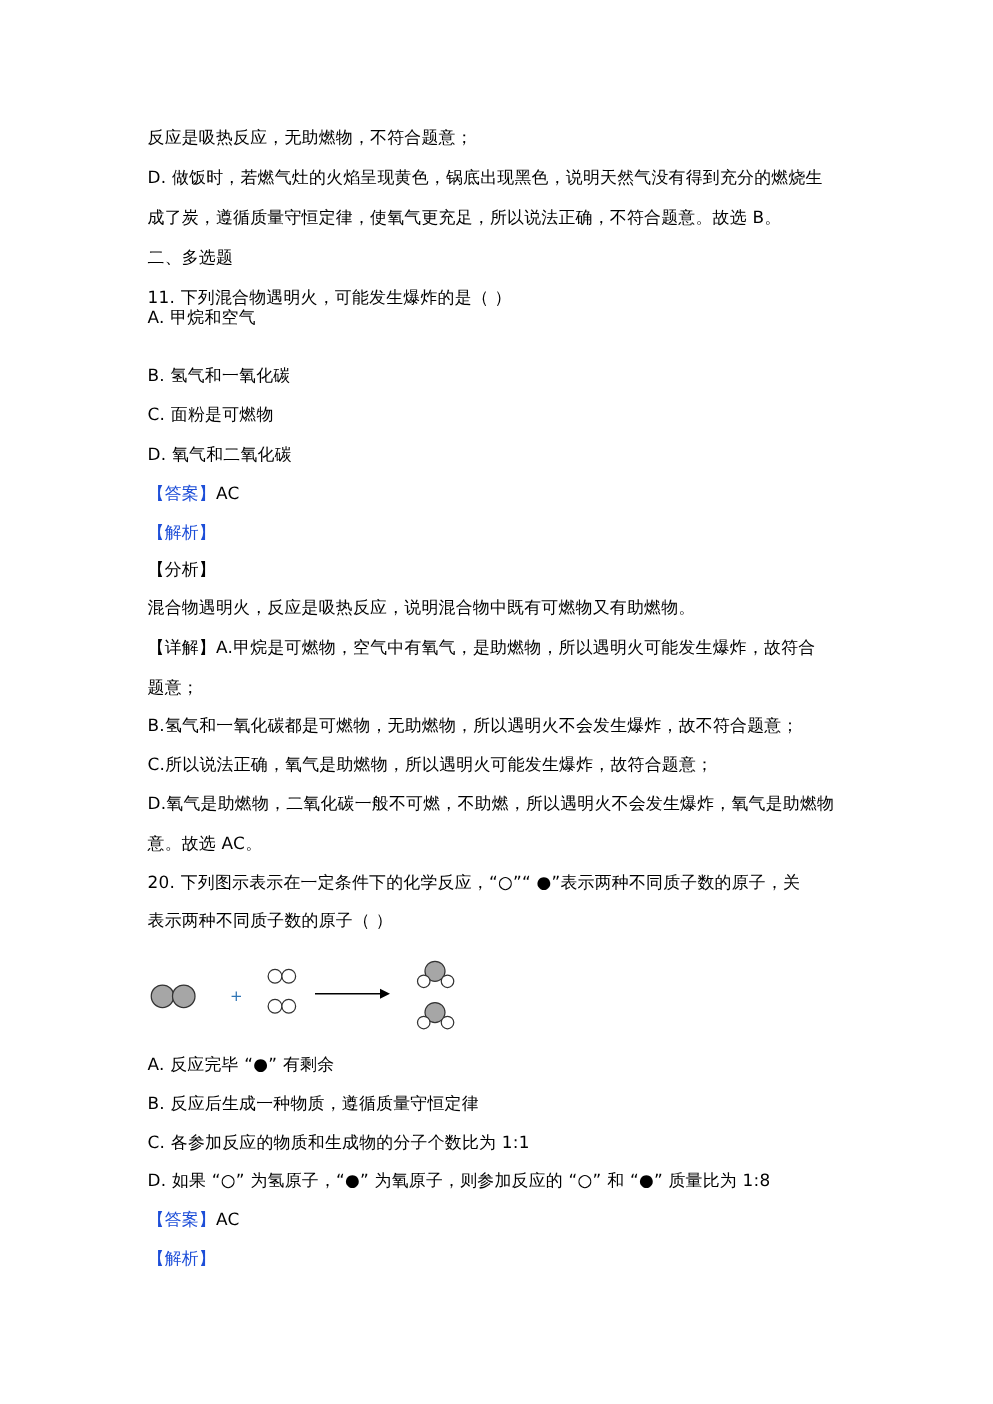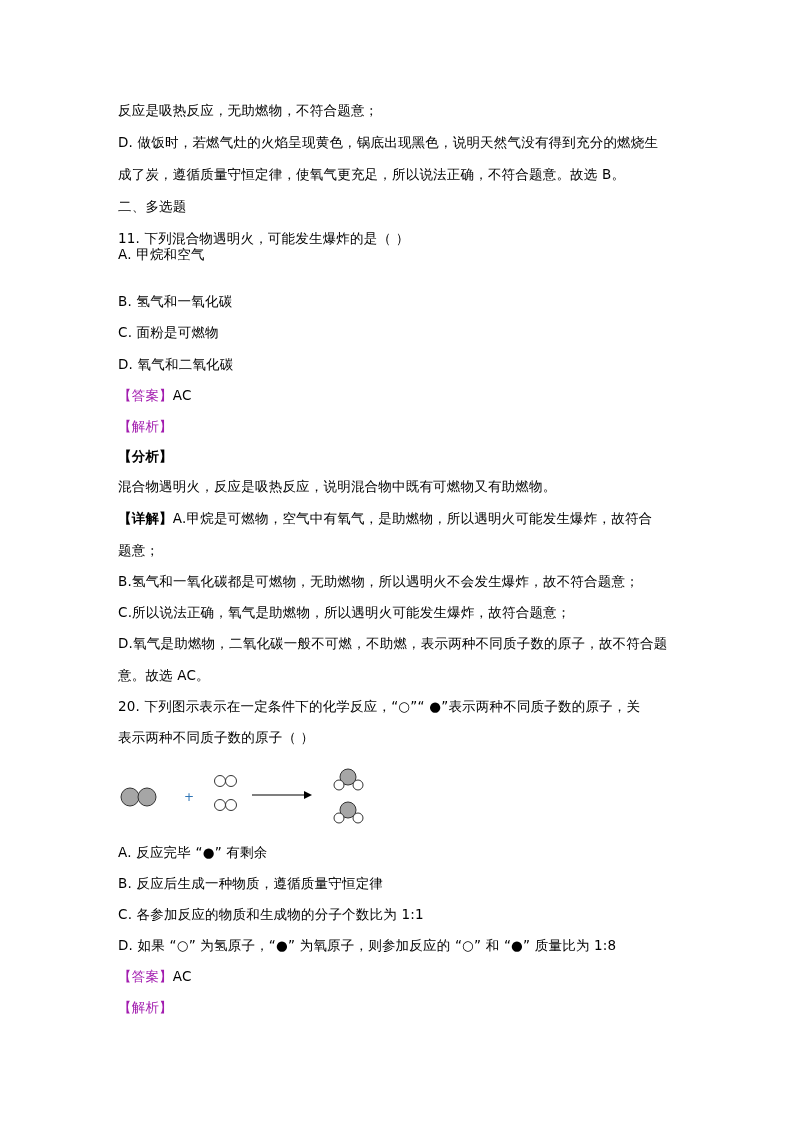--- a/index.html
+++ b/index.html
@@ -1,21 +1,21 @@
 <!DOCTYPE html>
 <html><head>
 <meta charset="utf-8">
 <style>
   html, body { margin: 0; padding: 0; background: #ffffff; }
   body { width: 794px; height: 1123px; position: relative; overflow: hidden;
          font-family: "DejaVu Sans", "Liberation Sans", sans-serif; color: #000; }
   .page { position: absolute; left: 118px; top: 100px; width: 560px; }
   .line { position: absolute; left: 0; font-size: 13.5px; line-height: 20px; white-space: nowrap; letter-spacing: 0.2px; }
-  .blue { color: #a21caf; }
-  .bold { font-weight: bold; }
+  .blue { color: #1d4ed8; }
+  .bold { font-weight: normal; }
   .diagram { position: absolute; left: 0; top: 655px; width: 260px; height: 90px; }
 </style>
 </head>
 <body>
 
 <div class="page">
   <div class="line" style="top:0px">反应是吸热反应，无助燃物，不符合题意；</div>
   <div class="line" style="top:32px">D. 做饭时，若燃气灶的火焰呈现黄色，锅底出现黑色，说明天然气没有得到充分的燃烧生</div>
   <div class="line" style="top:64px">成了炭，遵循质量守恒定律，使氧气更充足，所以说法正确，不符合题意。故选 B。</div>
   <div class="line" style="top:96px">二、多选题</div>
@@ -30,21 +30,21 @@
   </div>
   <div class="line blue" style="top:316px">【解析】</div>
   <div class="line bold" style="top:346px">【分析】</div>
   <div class="line" style="top:376px">混合物遇明火，反应是吸热反应，说明混合物中既有可燃物又有助燃物。</div>
   <div class="line" style="top:408px">
     <span class="bold">【详解】</span><span>A.甲烷是可燃物，空气中有氧气，是助燃物，所以遇明火可能发生爆炸，故符合</span>
   </div>
   <div class="line" style="top:440px">题意；</div>
   <div class="line" style="top:471px">B.氢气和一氧化碳都是可燃物，无助燃物，所以遇明火不会发生爆炸，故不符合题意；</div>
   <div class="line" style="top:502px">C.所以说法正确，氧气是助燃物，所以遇明火可能发生爆炸，故符合题意；</div>
-  <div class="line" style="top:533px">D.氧气是助燃物，二氧化碳一般不可燃，不助燃，表示两种不同质子数的原子，故不符合题</div>
+  <div class="line" style="top:533px">D.氧气是助燃物，二氧化碳一般不可燃，不助燃，所以遇明火不会发生爆炸，氧气是助燃物</div>
   <div class="line" style="top:565px">意。故选 AC。</div>
   <div class="line" style="top:596px">20. 下列图示表示在一定条件下的化学反应，“○”“ ●”表示两种不同质子数的原子，关</div>
   <div class="line" style="top:627px">表示两种不同质子数的原子（     ）</div>
 
   <div class="diagram">
     <svg width="260" height="90" viewBox="0 0 260 90">
 
       <g stroke="#333" stroke-width="1">
         <circle cx="12" cy="42" r="9" fill="#a6a6a6"></circle>
         <circle cx="29" cy="42" r="9" fill="#a6a6a6"></circle>

